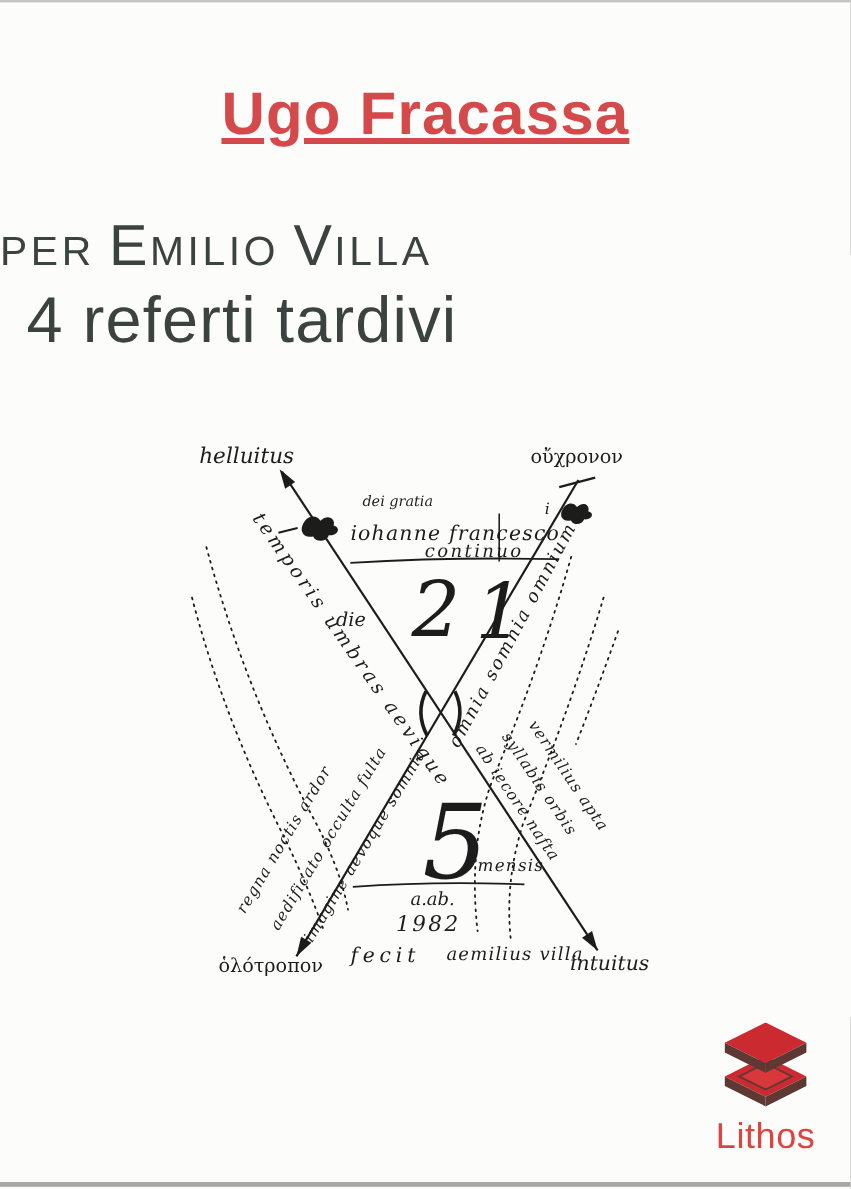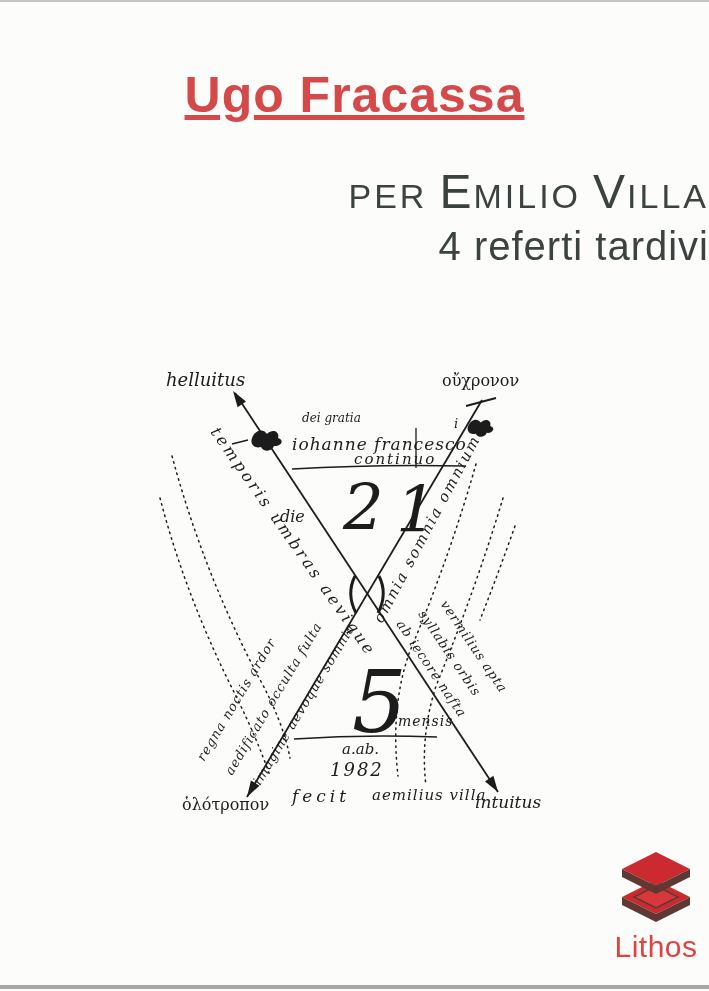--- a/index.html
+++ b/index.html
@@ -9,39 +9,39 @@
     font-family:"Liberation Sans",sans-serif;
   }
   .scan-edge-top{position:absolute;top:0;left:0;right:0;height:2px;background:#b2b2b0;opacity:.75;}
   .scan-edge-bottom{position:absolute;bottom:2px;left:0;right:0;height:4px;background:#a7a7a5;}
 
   .author{
     position:absolute;top:66px;left:0;right:0;text-align:center;
     color:var(--accent_red);font-weight:bold;font-size:50px;letter-spacing:1px;text-decoration:underline;
   }
   .title-block{
-    position:absolute;top:168px;left:0;right:0;text-align:right;
+    position:absolute;top:182px;left:0;right:0;text-align:left;
     color:var(--title_gray);
   }
   .title-line{line-height:1;}
   .t-sm{font-size:34px;letter-spacing:3px;text-transform:uppercase;}
   .t-lg{font-size:48px;letter-spacing:2px;}
   .t-sp{display:inline-block;width:12px;}
-  .subtitle{margin-top:10px;font-size:40px;letter-spacing:1px;line-height:1;}
+  .subtitle{margin-top:10px;font-size:54px;letter-spacing:1px;line-height:1;padding-left:22px;}
 
   .drawing{position:absolute;left:158px;top:356px;}
   .drawing text{fill:var(--ink);}
   .hw{font-family:"DejaVu Serif",serif;font-style:italic;}
   .hw-plain{font-family:"DejaVu Serif",serif;}
   .stroke{stroke:var(--ink);fill:none;}
   .dotted{stroke:var(--ink);fill:none;stroke-width:1.5;stroke-dasharray:1.5,4.4;stroke-linecap:round;}
   .blot{fill:var(--ink);}
 
   .publisher{
-    position:absolute;left:603px;top:852px;width:106px;text-align:center;
+    position:absolute;left:585px;top:852px;width:106px;text-align:center;
   }
   .publisher-name{
     margin-top:2px;color:var(--logo_text_red);font-size:30px;letter-spacing:.5px;line-height:1;
   }
 </style>
 </head>
 <body>
 
 <div class="page">
   <div class="scan-edge-top"></div>

